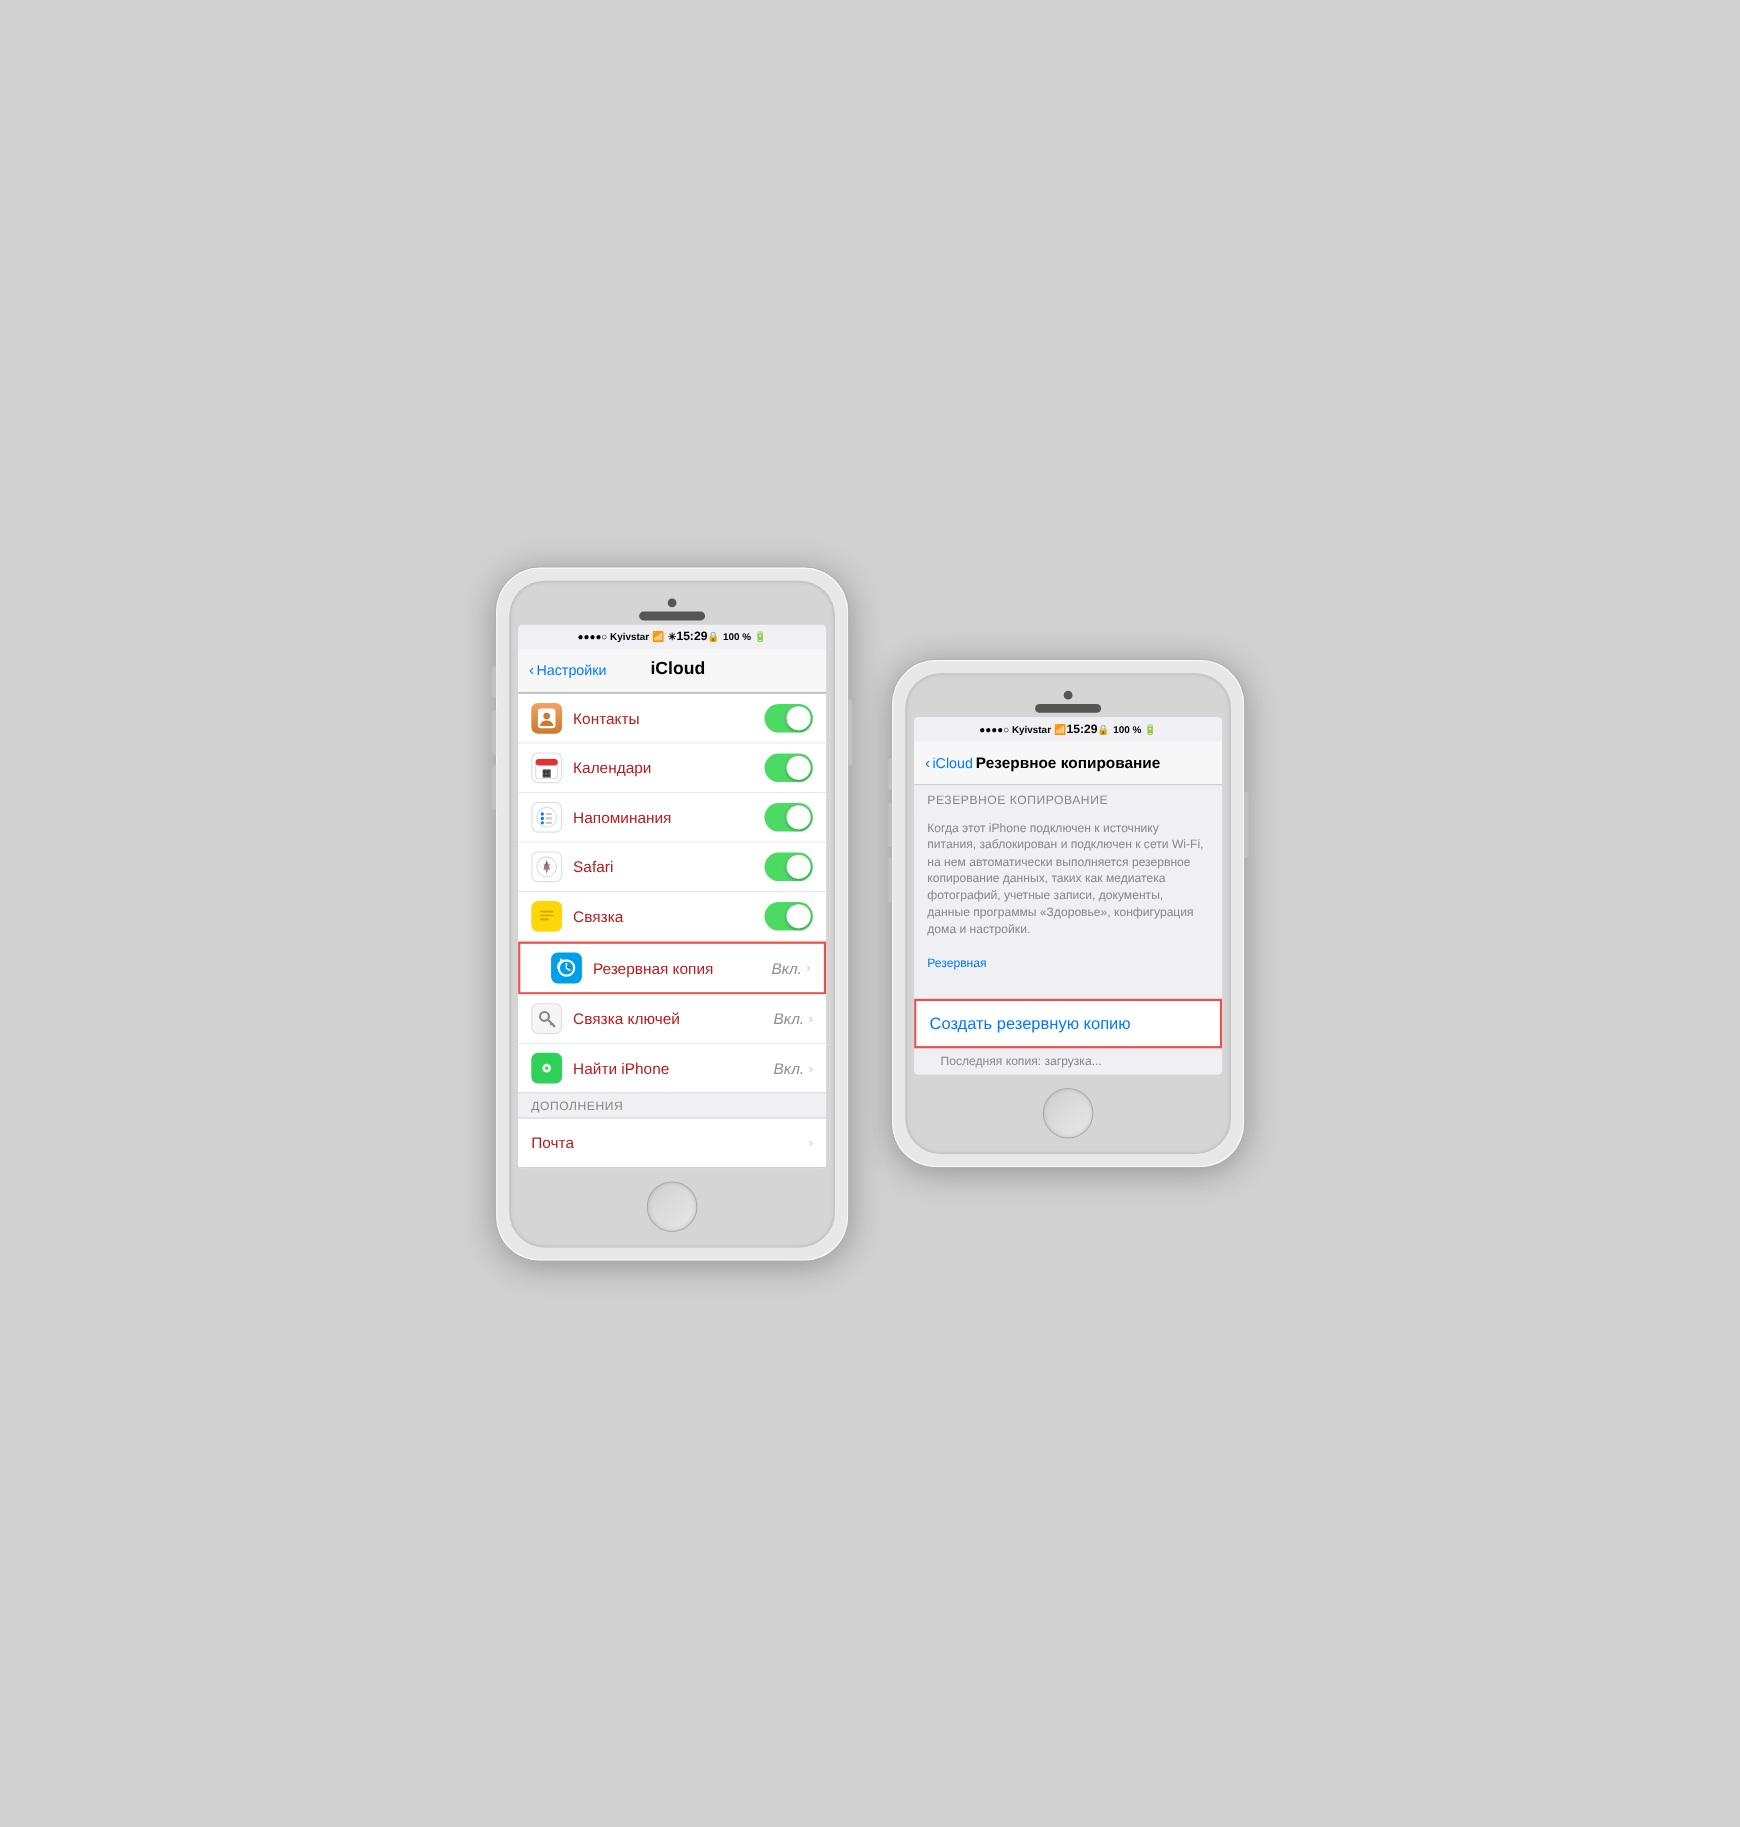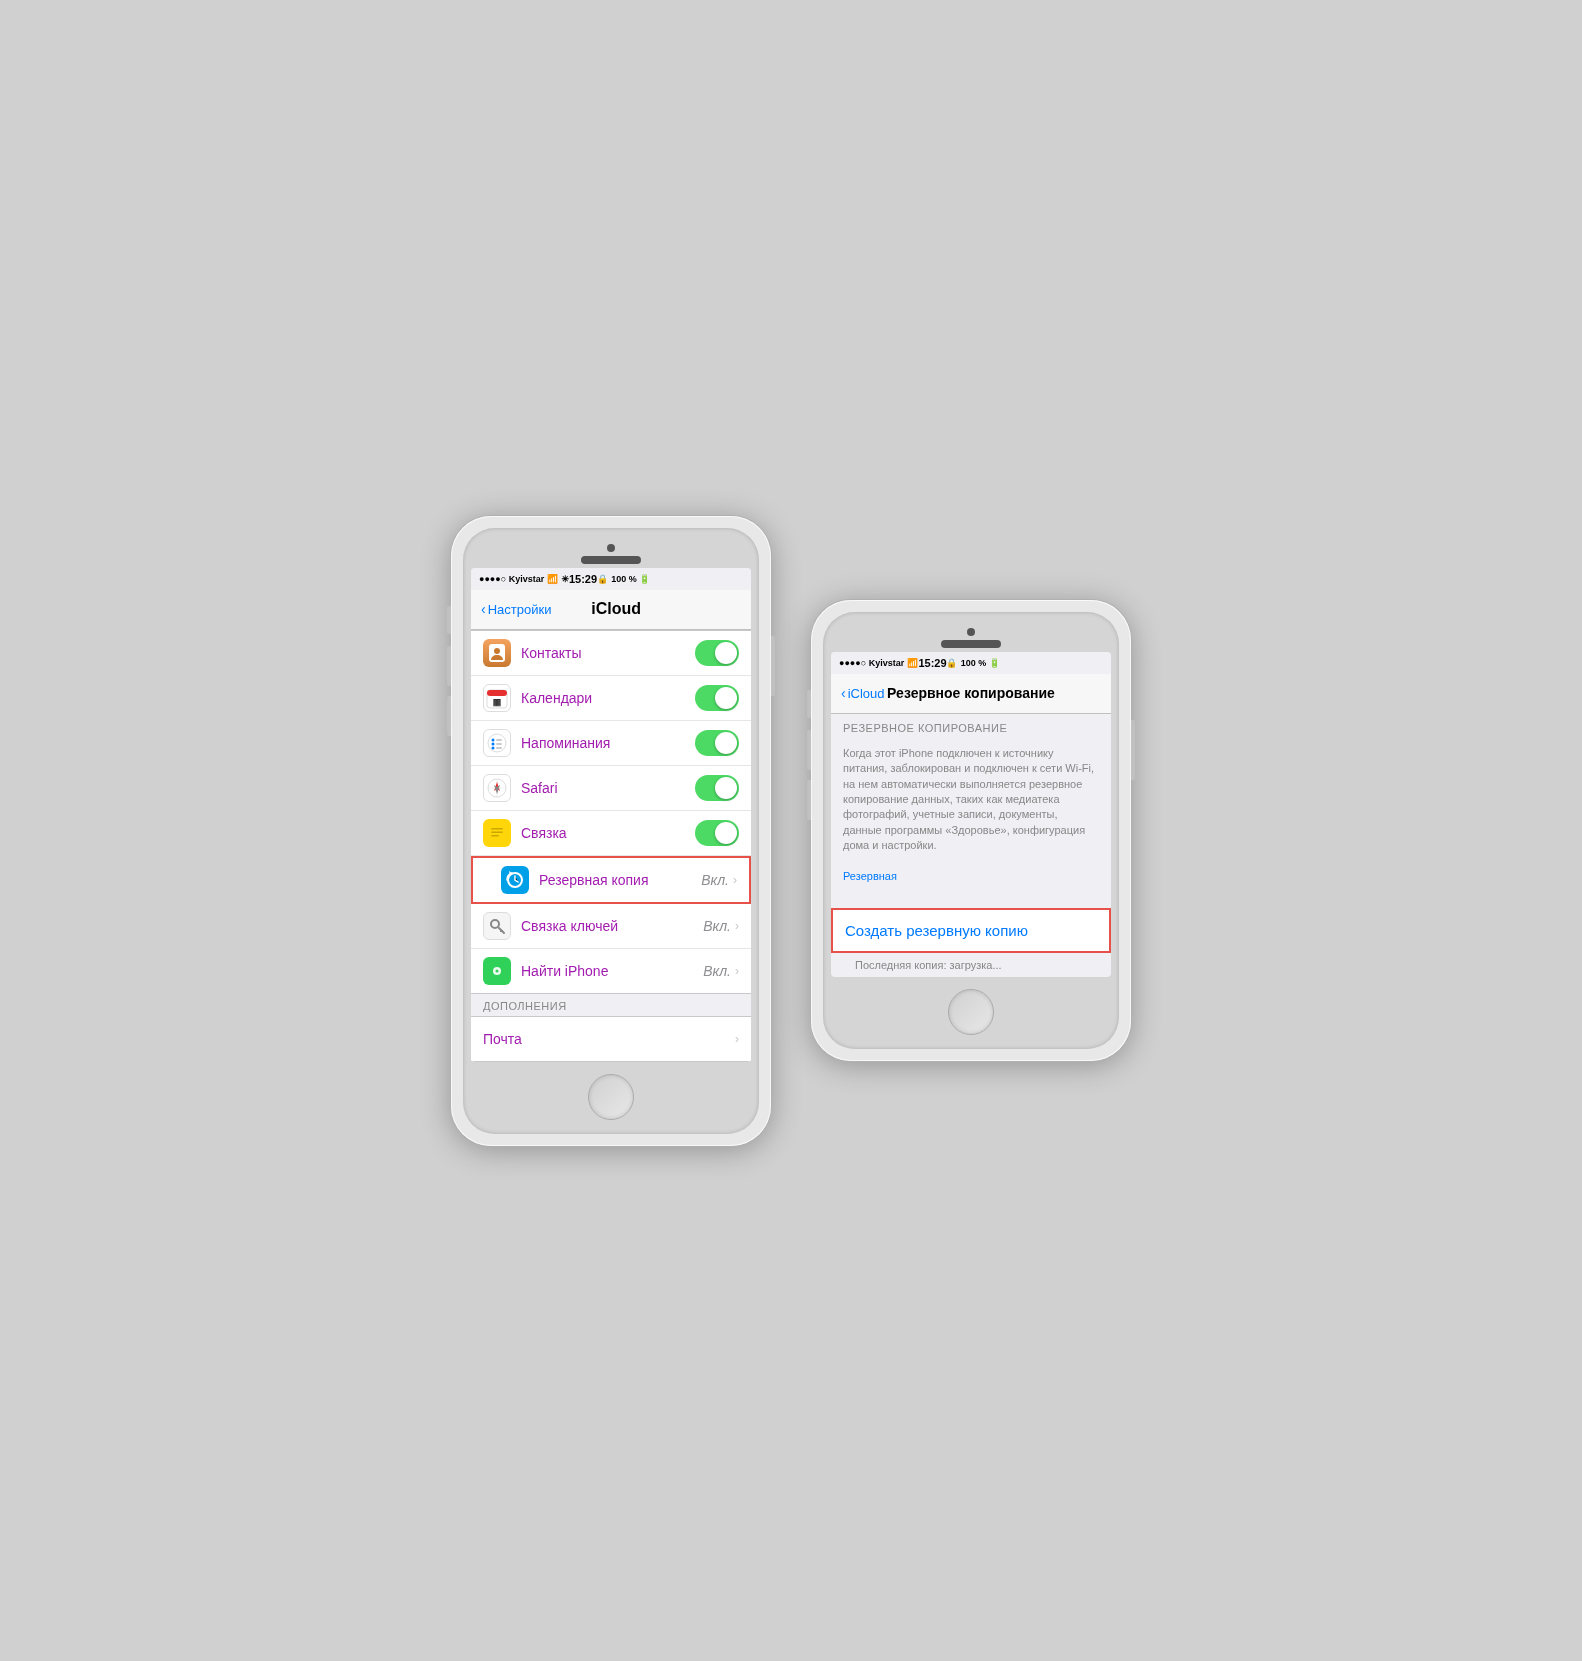--- a/index.html
+++ b/index.html
@@ -60,21 +60,21 @@
       background: #efeff4;
       border-radius: 4px;
       overflow: hidden;
       position: relative;
     }
 
     
     .status-bar {
       background: #efeff4;
       display: flex;
-      justify-content: flex-start;
+      justify-content: center;
       align-items: center;
       padding: 4px 8px;
       font-size: 10px;
       font-weight: 600;
       color: #000;
       height: 22px;
     }
 
     .status-left { display: flex; align-items: center; gap: 3px; font-size: 9px; }
     .status-right { display: flex; align-items: center; gap: 3px; font-size: 9px; }
@@ -152,21 +152,21 @@
       align-items: center;
       justify-content: center;
       font-size: 16px;
       flex-shrink: 0;
       overflow: hidden;
     }
 
     .item-label {
       flex: 1;
       font-size: 14px;
-      color: #a21caf;
+      color: #b91c1c;
     }
 
     .item-value {
       font-size: 14px;
       color: #8e8e93;
       margin-right: 4px;
       font-style: italic;
     }
 
     .chevron {

